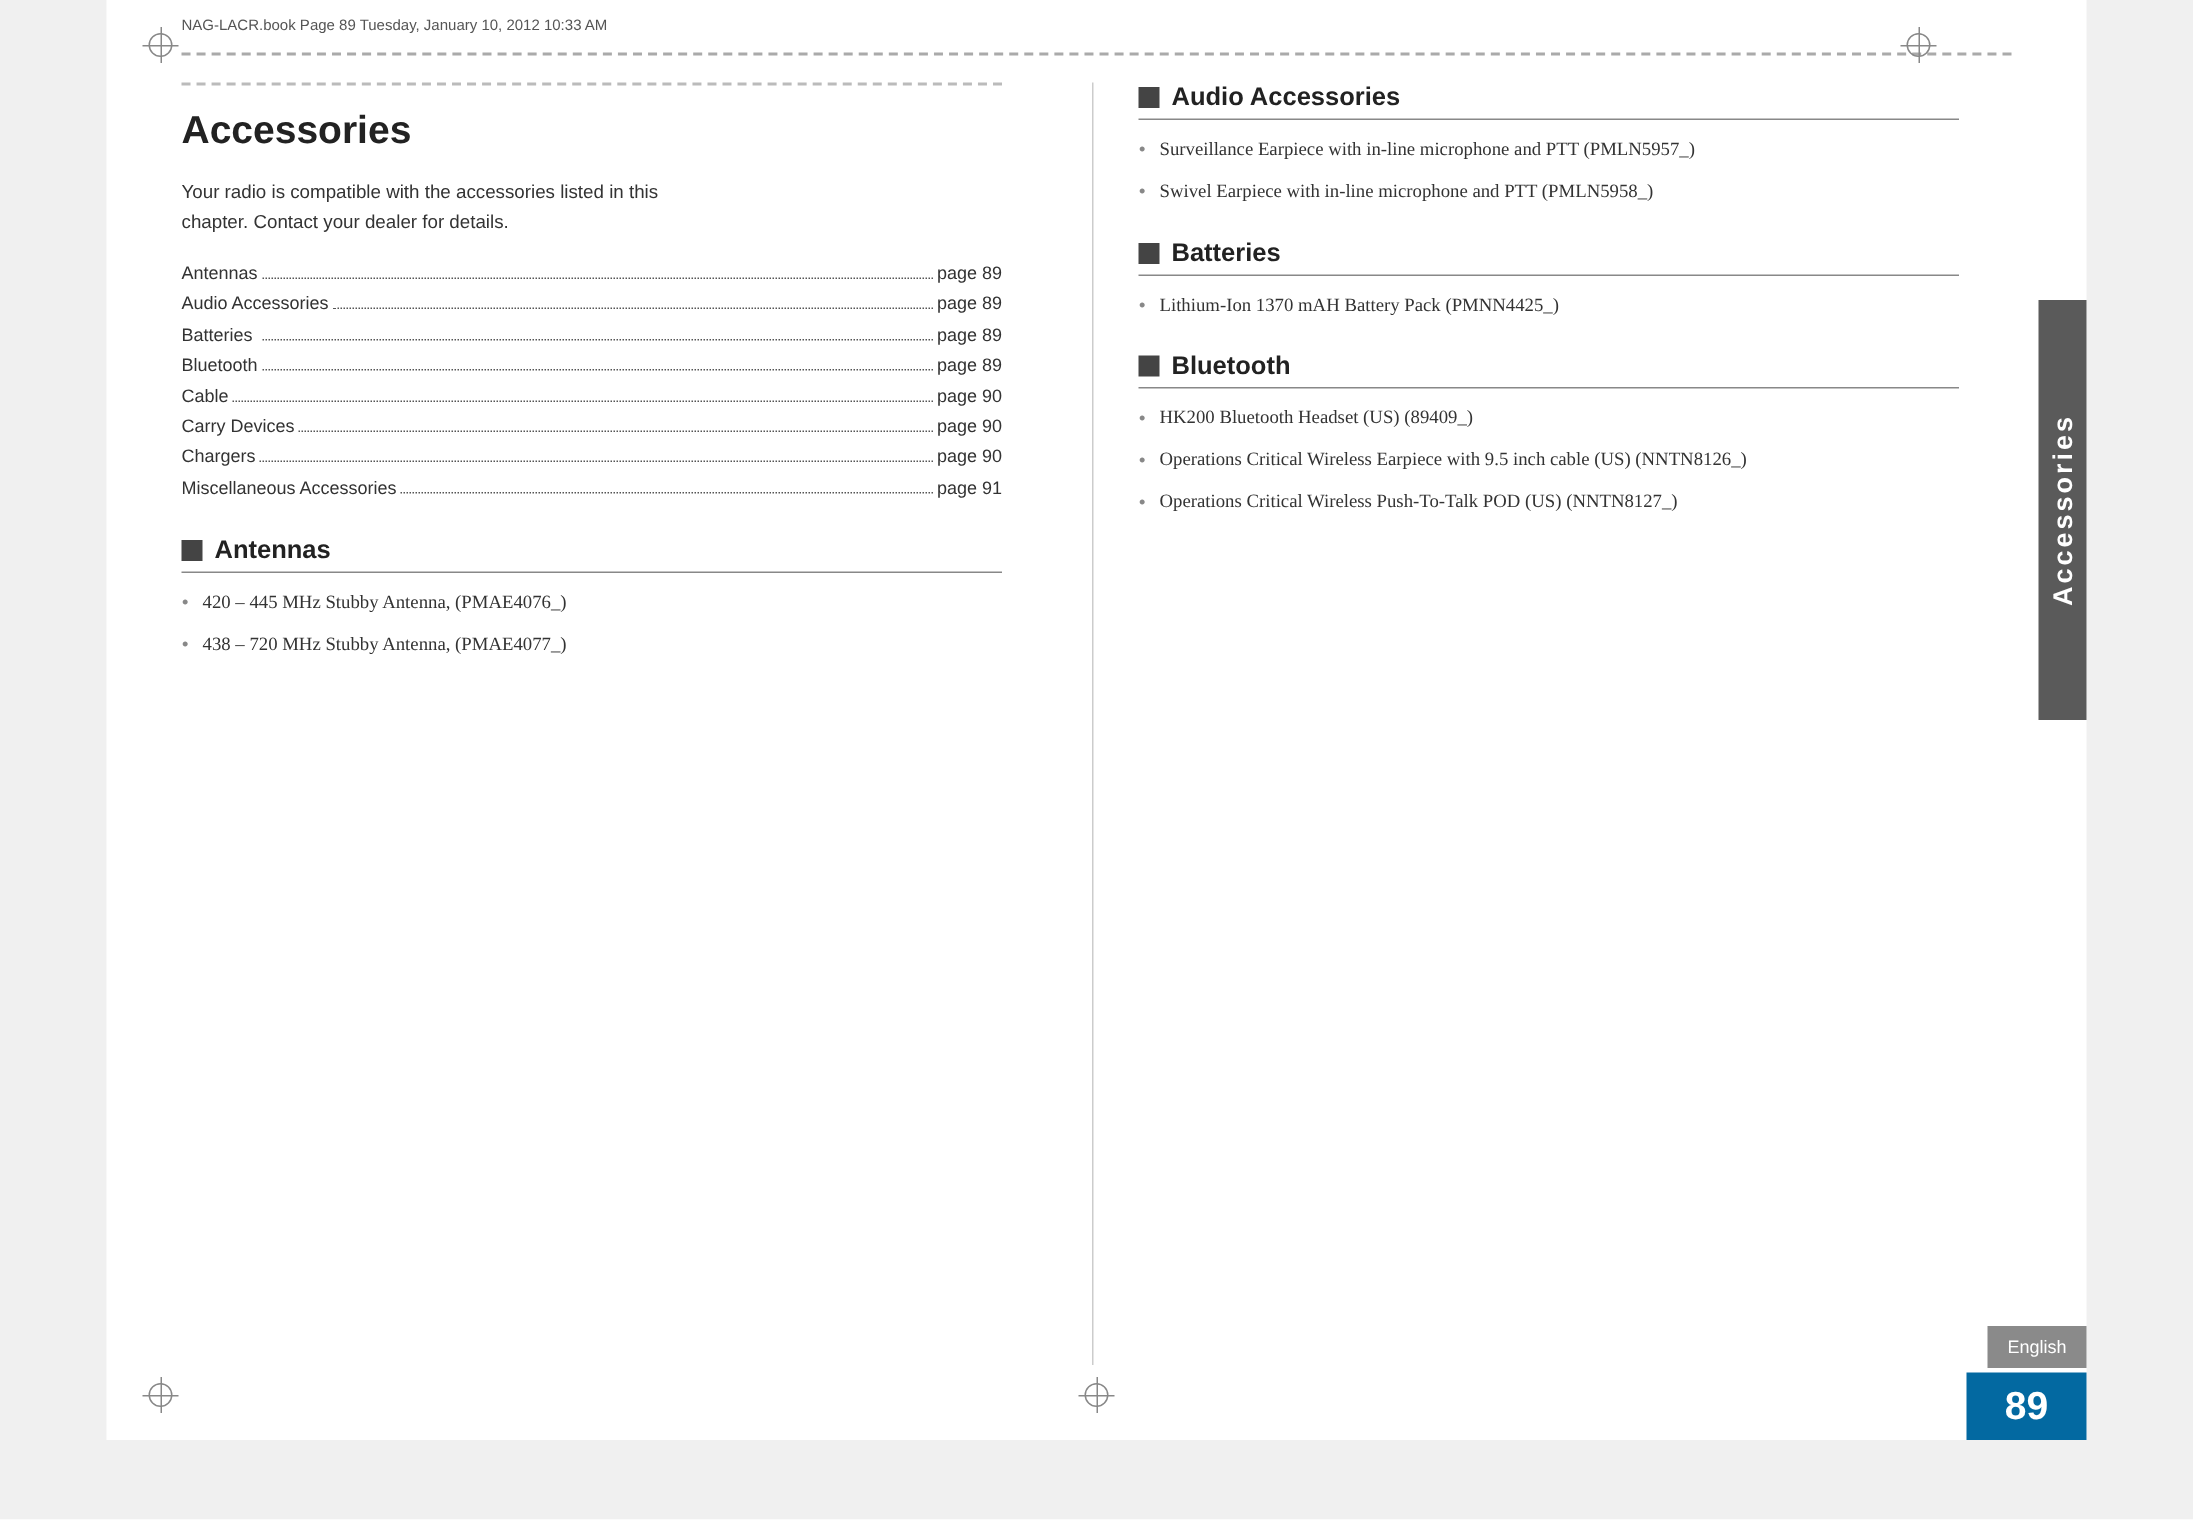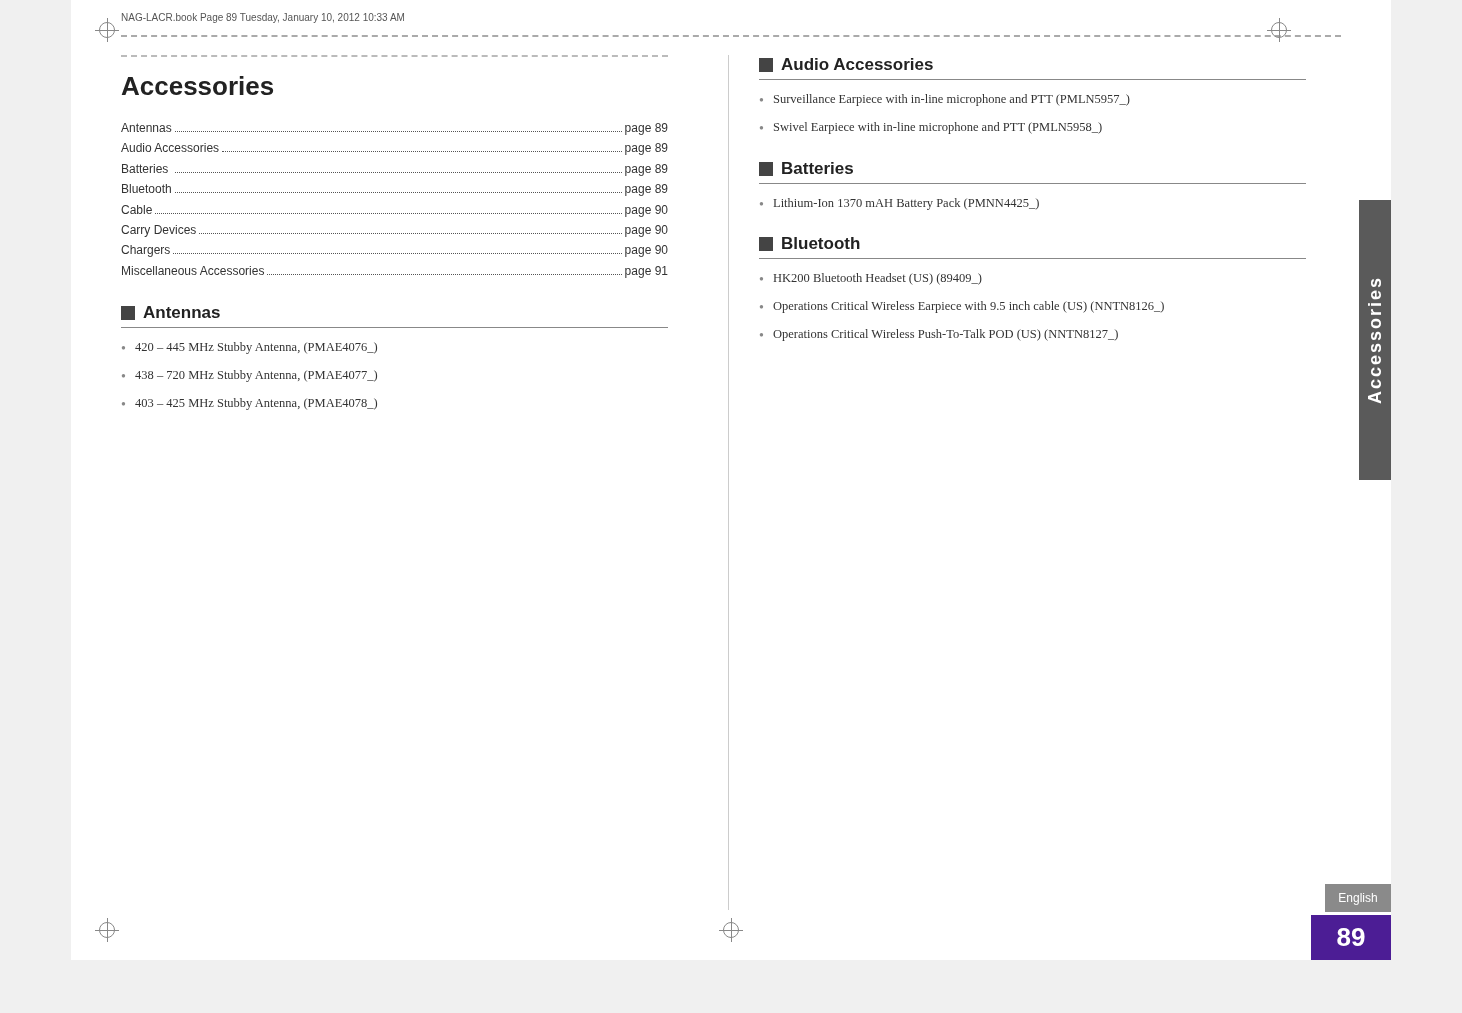--- a/index.html
+++ b/index.html
@@ -87,21 +87,21 @@
       letter-spacing: 2px;
     }
 
     
     .bottom-right-tab {
       position: absolute;
       bottom: 0;
       right: 0;
       width: 80px;
       height: 45px;
-      background: #4c1d95;
+      background: #0369a1;
       display: flex;
       align-items: center;
       justify-content: center;
     }
 
     .bottom-right-lang {
       position: absolute;
       bottom: 48px;
       right: 0;
       width: 66px;
@@ -321,20 +321,24 @@
     </div>
 
     <div class="main-content">
 
       <div class="left-column">
 
         <div class="dashed-separator"></div>
 
         <div class="section-main-title">Accessories</div>
 
+        <div class="intro-text">
+          <span>Your radio is compatible with the accessories listed in this</span><br>
+          <span>chapter. Contact your dealer for details.</span>
+        </div>
 
         <div>
           <div class="toc-item">
             <span class="toc-item-label">Antennas</span>
             <span class="toc-dots"></span>
             <span class="toc-page">page 89</span>
           </div>
           <div class="toc-item">
             <span class="toc-item-label">Audio Accessories</span>
             <span class="toc-dots"></span>
@@ -377,23 +381,20 @@
           <span class="subsection-title">Antennas</span>
         </div>
 
         <ul class="bullet-list">
           <li class="bullet-item">
             <span>420 – 445 MHz Stubby Antenna, (PMAE4076_)</span>
           </li>
           <li class="bullet-item">
             <span>438 – 720 MHz Stubby Antenna, (PMAE4077_)</span>
           </li>
-          <li class="bullet-item">
-            <span>403 – 425 MHz Stubby Antenna, (PMAE4078_)</span>
-          </li>
         </ul>
 
       </div>
 
       <div class="right-column">
 
         <div class="subsection-header" style="margin-top:0;">
           <div class="subsection-square"></div>
           <span class="subsection-title">Audio Accessories</span>
         </div>

